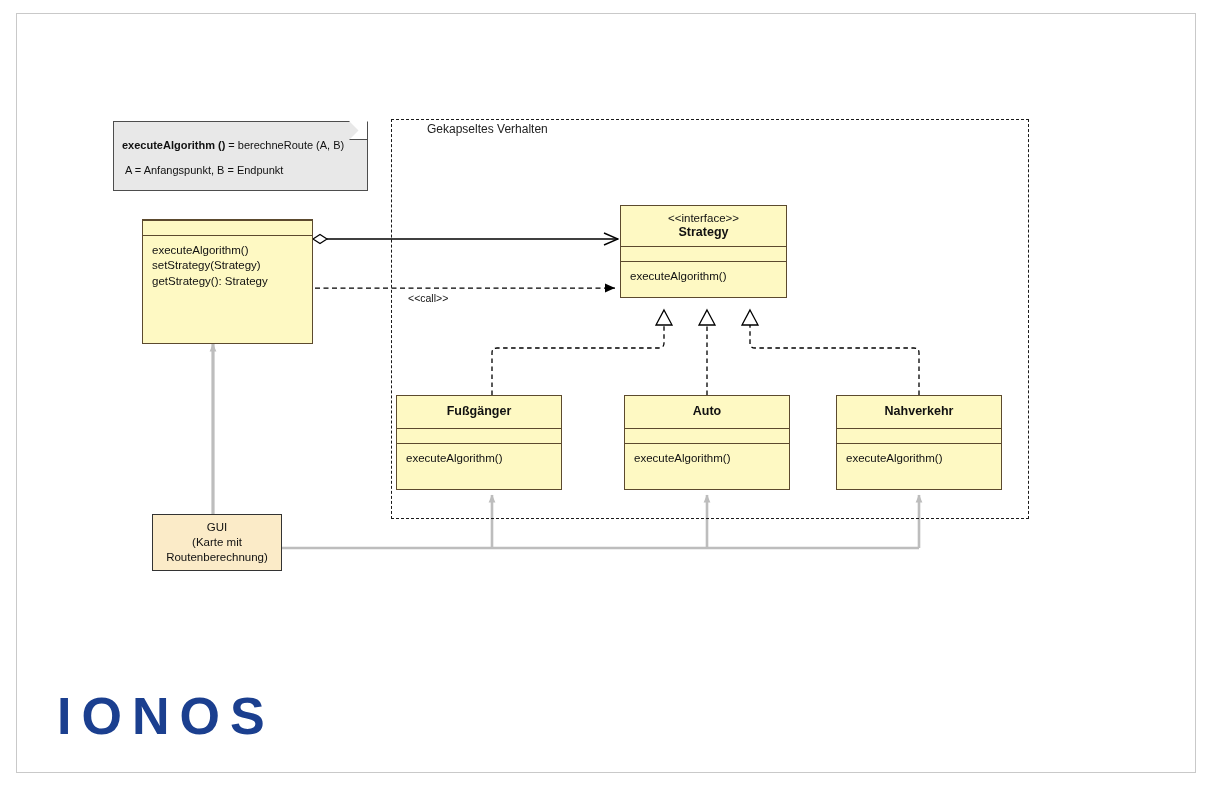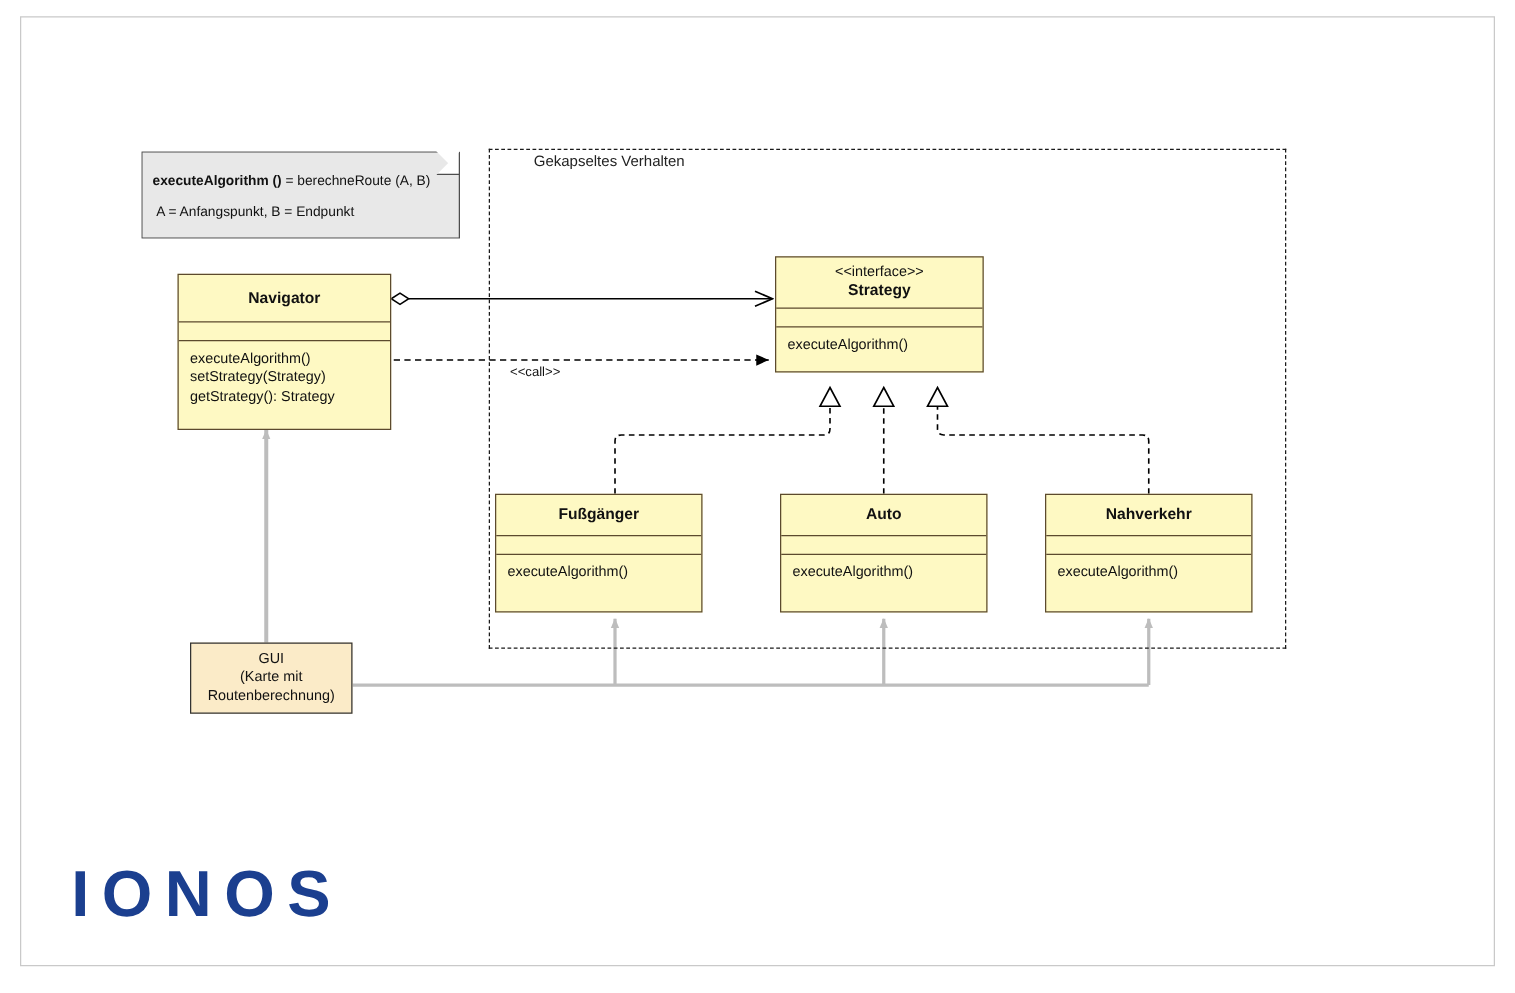--- a/index.html
+++ b/index.html
@@ -227,21 +227,20 @@
     <path d="M492,395 L492,353 Q492,348 497,348 L659,348 Q664,348 664,343 L664,325" stroke="#000" stroke-width="1.3" fill="none" stroke-dasharray="4.5,3.5"></path>
 
     <path d="M707,395 L707,325" stroke="#000" stroke-width="1.3" fill="none" stroke-dasharray="4.5,3.5"></path>
 
     <path d="M919,395 L919,353 Q919,348 914,348 L755,348 Q750,348 750,343 L750,325" stroke="#000" stroke-width="1.3" fill="none" stroke-dasharray="4.5,3.5"></path>
   </svg>
 
   <div class="edge-label" style="left:408px; top:292px;">&lt;&lt;call&gt;&gt;</div>
 
   <div class="uml-class" style="left:142px; top:219px; width:171px; height:125px;">
-    <div class="uml-title" style="height:37px;">Navigator</div>
     <div class="uml-sep uml-attrs"></div>
     <div class="uml-sep uml-ops">
       <div>executeAlgorithm()</div>
       <div>setStrategy(Strategy)</div>
       <div>getStrategy(): Strategy</div>
     </div>
   </div>
 
   <div class="uml-class" style="left:620px; top:205px; width:167px; height:93px;">
     <div class="uml-title" style="height:40px;">

